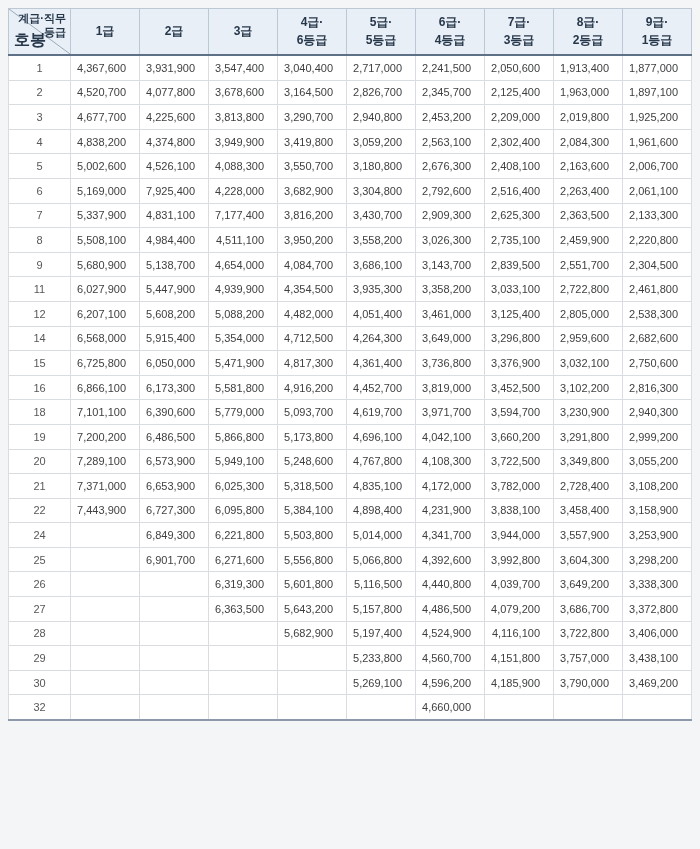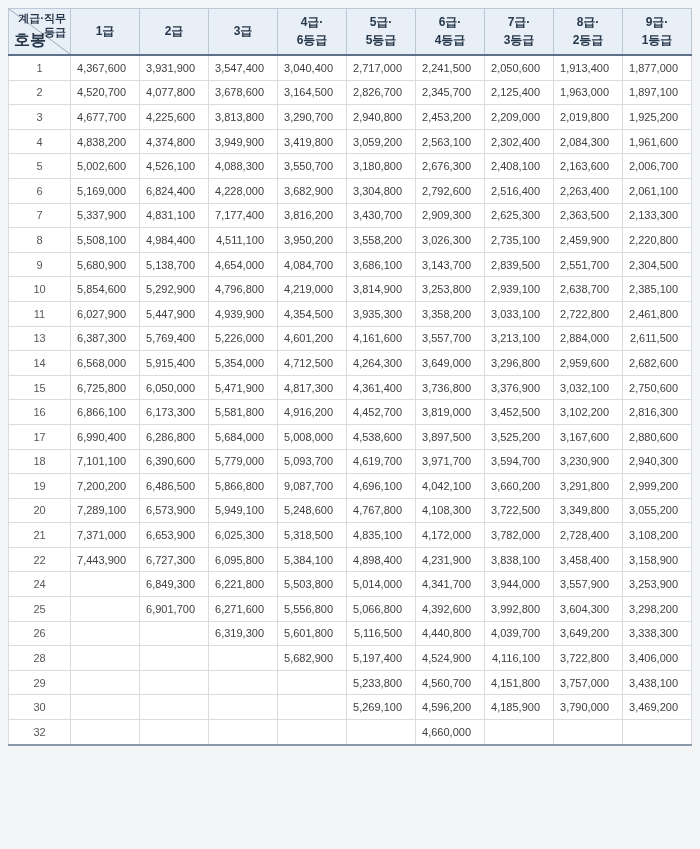--- a/index.html
+++ b/index.html
@@ -147,21 +147,21 @@
           <td class="val">3,550,700</td>
           <td class="val">3,180,800</td>
           <td class="val">2,676,300</td>
           <td class="val">2,408,100</td>
           <td class="val">2,163,600</td>
           <td class="val">2,006,700</td>
         </tr>
         <tr>
           <td class="hobong">6</td>
           <td class="val">5,169,000</td>
-          <td class="val">6,824,400</td>
+          <td class="val">7,925,400</td>
           <td class="val">4,228,000</td>
           <td class="val">3,682,900</td>
           <td class="val">3,304,800</td>
           <td class="val">2,792,600</td>
           <td class="val">2,516,400</td>
           <td class="val">2,263,400</td>
           <td class="val">2,061,100</td>
         </tr>
         <tr>
           <td class="hobong">7</td>
@@ -193,54 +193,42 @@
           <td class="val">5,138,700</td>
           <td class="val">4,654,000</td>
           <td class="val">4,084,700</td>
           <td class="val">3,686,100</td>
           <td class="val">3,143,700</td>
           <td class="val">2,839,500</td>
           <td class="val">2,551,700</td>
           <td class="val">2,304,500</td>
         </tr>
         <tr>
-          <td class="hobong">10</td>
-          <td class="val">5,854,600</td>
-          <td class="val">5,292,900</td>
-          <td class="val">4,796,800</td>
-          <td class="val">4,219,000</td>
-          <td class="val">3,814,900</td>
-          <td class="val">3,253,800</td>
-          <td class="val">2,939,100</td>
-          <td class="val">2,638,700</td>
-          <td class="val">2,385,100</td>
-        </tr>
-        <tr>
           <td class="hobong">11</td>
           <td class="val">6,027,900</td>
           <td class="val">5,447,900</td>
           <td class="val">4,939,900</td>
           <td class="val">4,354,500</td>
           <td class="val">3,935,300</td>
           <td class="val">3,358,200</td>
           <td class="val">3,033,100</td>
           <td class="val">2,722,800</td>
           <td class="val">2,461,800</td>
         </tr>
         <tr>
-          <td class="hobong">13</td>
-          <td class="val">6,387,300</td>
-          <td class="val">5,769,400</td>
-          <td class="val">5,226,000</td>
-          <td class="val">4,601,200</td>
-          <td class="val">4,161,600</td>
-          <td class="val">3,557,700</td>
-          <td class="val">3,213,100</td>
-          <td class="val">2,884,000</td>
-          <td class="val">2,611,500</td>
+          <td class="hobong">12</td>
+          <td class="val">6,207,100</td>
+          <td class="val">5,608,200</td>
+          <td class="val">5,088,200</td>
+          <td class="val">4,482,000</td>
+          <td class="val">4,051,400</td>
+          <td class="val">3,461,000</td>
+          <td class="val">3,125,400</td>
+          <td class="val">2,805,000</td>
+          <td class="val">2,538,300</td>
         </tr>
         <tr>
           <td class="hobong">14</td>
           <td class="val">6,568,000</td>
           <td class="val">5,915,400</td>
           <td class="val">5,354,000</td>
           <td class="val">4,712,500</td>
           <td class="val">4,264,300</td>
           <td class="val">3,649,000</td>
           <td class="val">3,296,800</td>
@@ -265,49 +253,37 @@
           <td class="val">6,173,300</td>
           <td class="val">5,581,800</td>
           <td class="val">4,916,200</td>
           <td class="val">4,452,700</td>
           <td class="val">3,819,000</td>
           <td class="val">3,452,500</td>
           <td class="val">3,102,200</td>
           <td class="val">2,816,300</td>
         </tr>
         <tr>
-          <td class="hobong">17</td>
-          <td class="val">6,990,400</td>
-          <td class="val">6,286,800</td>
-          <td class="val">5,684,000</td>
-          <td class="val">5,008,000</td>
-          <td class="val">4,538,600</td>
-          <td class="val">3,897,500</td>
-          <td class="val">3,525,200</td>
-          <td class="val">3,167,600</td>
-          <td class="val">2,880,600</td>
-        </tr>
-        <tr>
           <td class="hobong">18</td>
           <td class="val">7,101,100</td>
           <td class="val">6,390,600</td>
           <td class="val">5,779,000</td>
           <td class="val">5,093,700</td>
           <td class="val">4,619,700</td>
           <td class="val">3,971,700</td>
           <td class="val">3,594,700</td>
           <td class="val">3,230,900</td>
           <td class="val">2,940,300</td>
         </tr>
         <tr>
           <td class="hobong">19</td>
           <td class="val">7,200,200</td>
           <td class="val">6,486,500</td>
           <td class="val">5,866,800</td>
-          <td class="val">9,087,700</td>
+          <td class="val">5,173,800</td>
           <td class="val">4,696,100</td>
           <td class="val">4,042,100</td>
           <td class="val">3,660,200</td>
           <td class="val">3,291,800</td>
           <td class="val">2,999,200</td>
         </tr>
         <tr>
           <td class="hobong">20</td>
           <td class="val">7,289,100</td>
           <td class="val">6,573,900</td>
@@ -373,20 +349,32 @@
           <td class="val"></td>
           <td class="val">6,319,300</td>
           <td class="val">5,601,800</td>
           <td class="val">5,116,500</td>
           <td class="val">4,440,800</td>
           <td class="val">4,039,700</td>
           <td class="val">3,649,200</td>
           <td class="val">3,338,300</td>
         </tr>
         <tr>
+          <td class="hobong">27</td>
+          <td class="val"></td>
+          <td class="val"></td>
+          <td class="val">6,363,500</td>
+          <td class="val">5,643,200</td>
+          <td class="val">5,157,800</td>
+          <td class="val">4,486,500</td>
+          <td class="val">4,079,200</td>
+          <td class="val">3,686,700</td>
+          <td class="val">3,372,800</td>
+        </tr>
+        <tr>
           <td class="hobong">28</td>
           <td class="val"></td>
           <td class="val"></td>
           <td class="val"></td>
           <td class="val">5,682,900</td>
           <td class="val">5,197,400</td>
           <td class="val">4,524,900</td>
           <td class="val">4,116,100</td>
           <td class="val">3,722,800</td>
           <td class="val">3,406,000</td>

